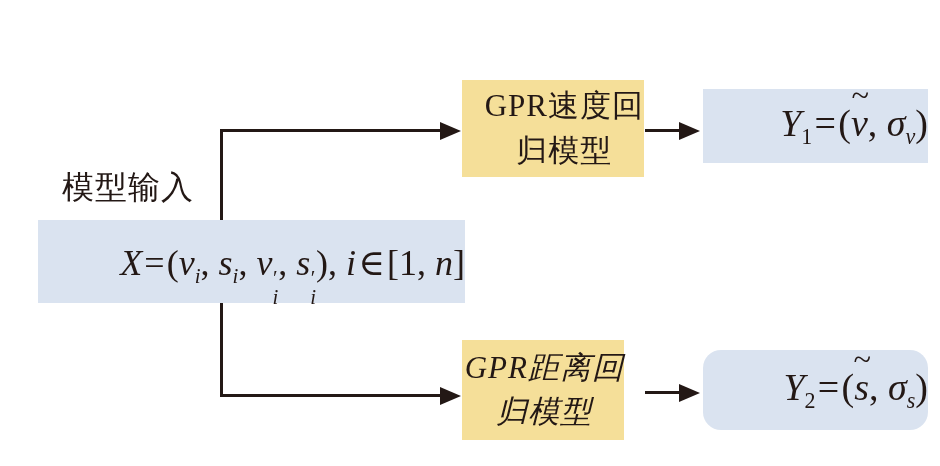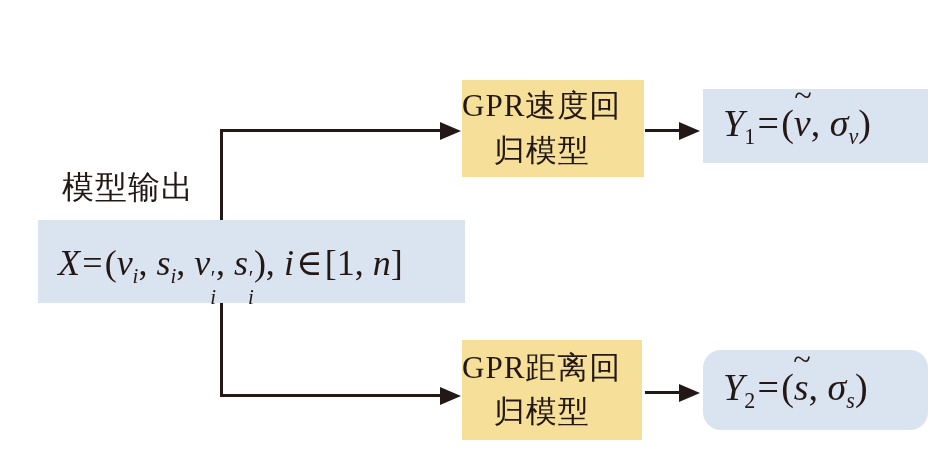--- a/index.html
+++ b/index.html
@@ -12,21 +12,21 @@
     overflow:hidden;
   }
   
   .line{position:absolute;background:var(--ink);z-index:1;}
   .head{
     position:absolute;width:0;height:0;z-index:1;
     border-top:9px solid transparent;border-bottom:9px solid transparent;
     border-left:21px solid var(--ink);
   }
   
-  .box{position:absolute;display:flex;align-items:center;justify-content:flex-start;z-index:2;}
+  .box{position:absolute;display:flex;align-items:center;justify-content:flex-end;z-index:2;}
   .blue{background:var(--blue);padding-left:20px;}
   .yellow{background:var(--yellow);}
   .cjk-label{position:absolute;font-size:32px;letter-spacing:1px;z-index:2;white-space:nowrap;}
   .model-text{font-size:31px;line-height:1.42;text-align:center;letter-spacing:1px;}
   
   .formula{white-space:nowrap;}
   .formula-input{font-size:36px;margin-top:26px;}
   .formula-output{font-size:38px;}
   .it{font-style:italic;}
   .up{font-style:normal;}
@@ -57,40 +57,40 @@
 
   <div class="line" style="left:220px;top:394px;width:222px;height:3px;"></div>
   <div class="head" style="left:440px;top:386.5px;"></div>
 
   <div class="line" style="left:645px;top:129px;width:36px;height:3px;"></div>
   <div class="head" style="left:679px;top:121.5px;"></div>
 
   <div class="line" style="left:645px;top:391px;width:36px;height:3px;"></div>
   <div class="head" style="left:679px;top:383.5px;"></div>
 
-  <div class="cjk-label" style="left:62px;top:166px;">模型输出</div>
+  <div class="cjk-label" style="left:62px;top:166px;">模型输入</div>
 
   <div class="box blue" style="left:38px;top:220px;width:407px;height:83px;">
     <span class="formula formula-input"><span class="it">X</span><span class="eq">=</span><span class="up">(</span><span class="it">v</span><span class="sub">i</span><span class="up">, </span><span class="it">s</span><span class="sub">i</span><span class="up">, </span><span class="it">v</span><span class="stk">
           <span class="stk-top">′</span>
           <span class="stk-bot">i</span>
         </span><span class="up">, </span><span class="it">s</span><span class="stk">
           <span class="stk-top">′</span>
           <span class="stk-bot">i</span>
         </span><span class="up">), </span><span class="it">i</span><span class="eq">∈</span><span class="up">[1, </span><span class="it">n</span><span class="up">]</span></span>
   </div>
 
   <div class="box yellow" style="left:462px;top:80px;width:182px;height:97px;">
     <div class="model-text">
       <div>GPR速度回</div>
       <div>归模型</div>
     </div>
   </div>
 
-  <div class="box yellow" style="left:462px;top:340px;width:180px;height:100px;">
+  <div class="box yellow" style="left:462px;top:340px;width:162px;height:100px;font-style:italic;">
     <div class="model-text">
       <div>GPR距离回</div>
       <div>归模型</div>
     </div>
   </div>
 
   <div class="box blue" style="left:703px;top:89px;width:205px;height:74px;">
     <span class="formula formula-output"><span class="it">Y</span><span class="subu">1</span><span class="eq">=</span><span class="up">(</span><span class="til"><span class="til-mark">~</span><span class="til-base">v</span></span><span class="up">, </span><span class="it">σ</span><span class="sub">v</span><span class="up">)</span></span>
   </div>
 

